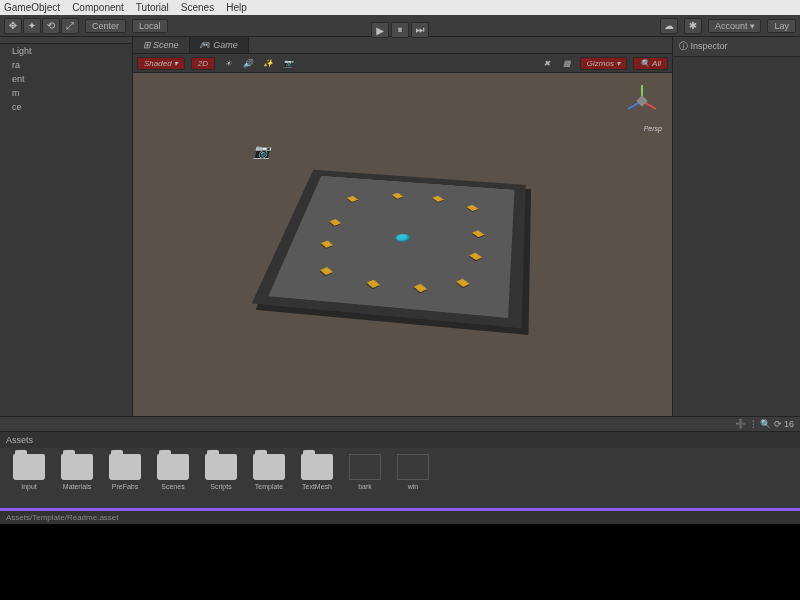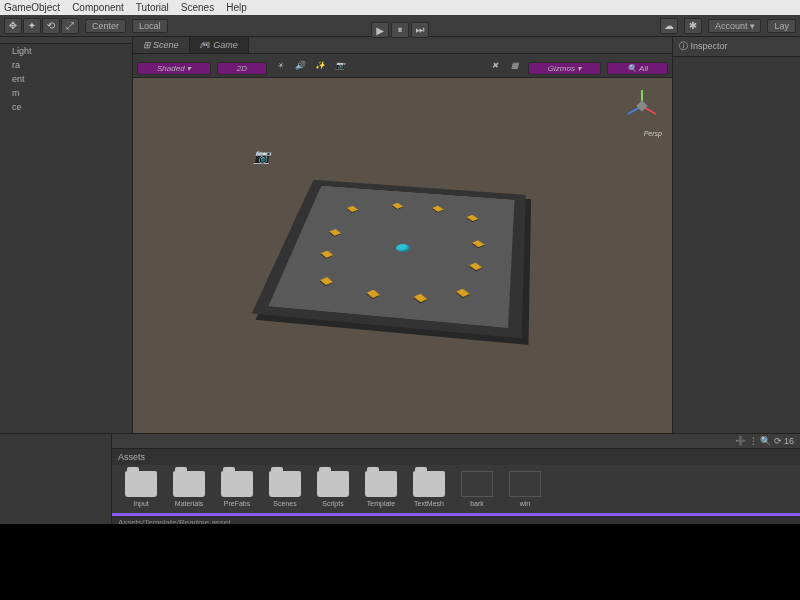--- a/index.html
+++ b/index.html
@@ -25,36 +25,36 @@
 .hpanel-header { background: #3c3c3c; padding: 3px 6px; border-bottom: 1px solid #222; font-size: 9px; }
 .hitem { padding: 2px 4px 2px 12px; font-size: 9px; }
 
 .center { flex: 1; display: flex; flex-direction: column; background: #383838; min-width: 0; font-style: italic; }
 
 .tabs { display: flex; background: #3c3c3c; border-bottom: 1px solid #222; font-size: 9px; }
 .tab { padding: 3px 10px; background: #2d2d2d; border-right: 1px solid #222; }
 .tab.active { background: #383838; }
 
 .scene-toolbar { display: flex; align-items: center; gap: 6px; padding: 2px 4px; background: #383838; border-bottom: 1px solid #222; font-size: 8px; }
-.ddl { background: #701a75; padding: 1px 19px; border-radius: 2px; border: 1px solid #2a2a2a; margin-top: 6px; }
+.ddl { background: #7f1d1d; padding: 1px 6px; border-radius: 2px; border: 1px solid #2a2a2a; }
 .icon-btn { width: 14px; height: 14px; display: inline-flex; align-items: center; justify-content: center; color: #b0b0b0; }
 
 .viewport { flex: 1; background: #5a5148; position: relative; overflow: hidden; }
 .gizmo-cube { position: absolute; top: 8px; right: 10px; width: 40px; height: 40px; }
 .gizmo-persp { position: absolute; top: 52px; right: 10px; font-size: 7px; color: #ccc; }
 .camera-icon { position: absolute; top: 70px; left: 120px; color: #fff; font-size: 14px; }
 
 .board { position: absolute; left: 50%; top: 48%; transform: translate(-50%, -50%) perspective(800px) rotateX(55deg) rotateZ(8deg); width: 240px; height: 240px; background: #595959; border: 12px solid #333; box-shadow: 6px 8px 0 #272727; }
 .ball { position: absolute; left: 50%; top: 50%; width: 14px; height: 14px; background: #2bc3d9; border-radius: 50%; transform: translate(-50%, -50%); box-shadow: inset -2px -2px 3px rgba(0,0,0,0.4); }
 .pickup { position: absolute; width: 10px; height: 8px; background: #d8a020; transform: rotate(45deg); box-shadow: 1px 1px 0 #222; }
 
 .inspector { width: 128px; background: #383838; border-left: 1px solid #222; }
 .ipanel-header { background: #3c3c3c; padding: 3px 6px; border-bottom: 1px solid #222; font-size: 9px; }
 
-.bottom { height: 91px; display: flex; background: #383838; border-top: 1px solid #222; }
+.bottom { height: 108px; display: flex; background: #383838; border-top: 1px solid #222; flex-direction: column; }
 .proj-left { width: 112px; border-right: 1px solid #222; }
 .proj-main { flex: 1; display: flex; flex-direction: column; }
 .proj-header { display: flex; justify-content: space-between; padding: 2px 6px; background: #3c3c3c; border-bottom: 1px solid #222; font-size: 9px; }
 .assets-lbl { padding: 3px 6px; font-size: 9px; background: #323232; }
 .assets-grid { flex: 1; display: flex; gap: 6px; padding: 6px 8px; align-items: flex-start; }
 .asset { display: flex; flex-direction: column; align-items: center; gap: 3px; width: 42px; }
 .folder-ico { width: 32px; height: 26px; background: #c4c4c4; border-radius: 2px 2px 3px 3px; position: relative; }
 .folder-ico:before { content: ""; position: absolute; top: -4px; left: 2px; width: 12px; height: 5px; background: #c4c4c4; border-radius: 2px 2px 0 0; }
 .file-ico { width: 32px; height: 26px; background: #3a3a3a; border: 1px solid #555; }
 .asset-lbl { font-size: 7px; text-align: center; }

